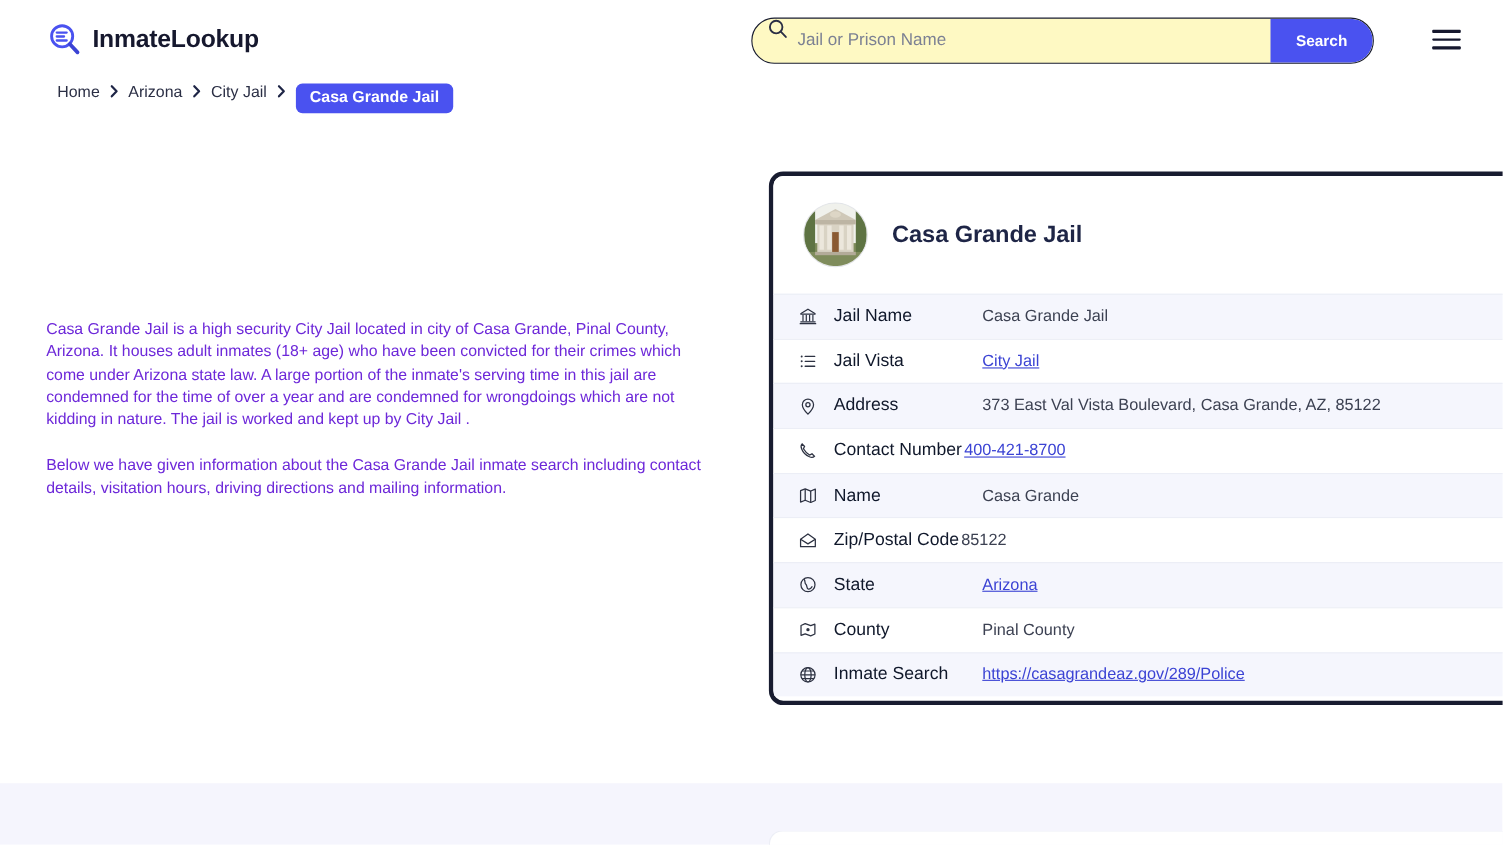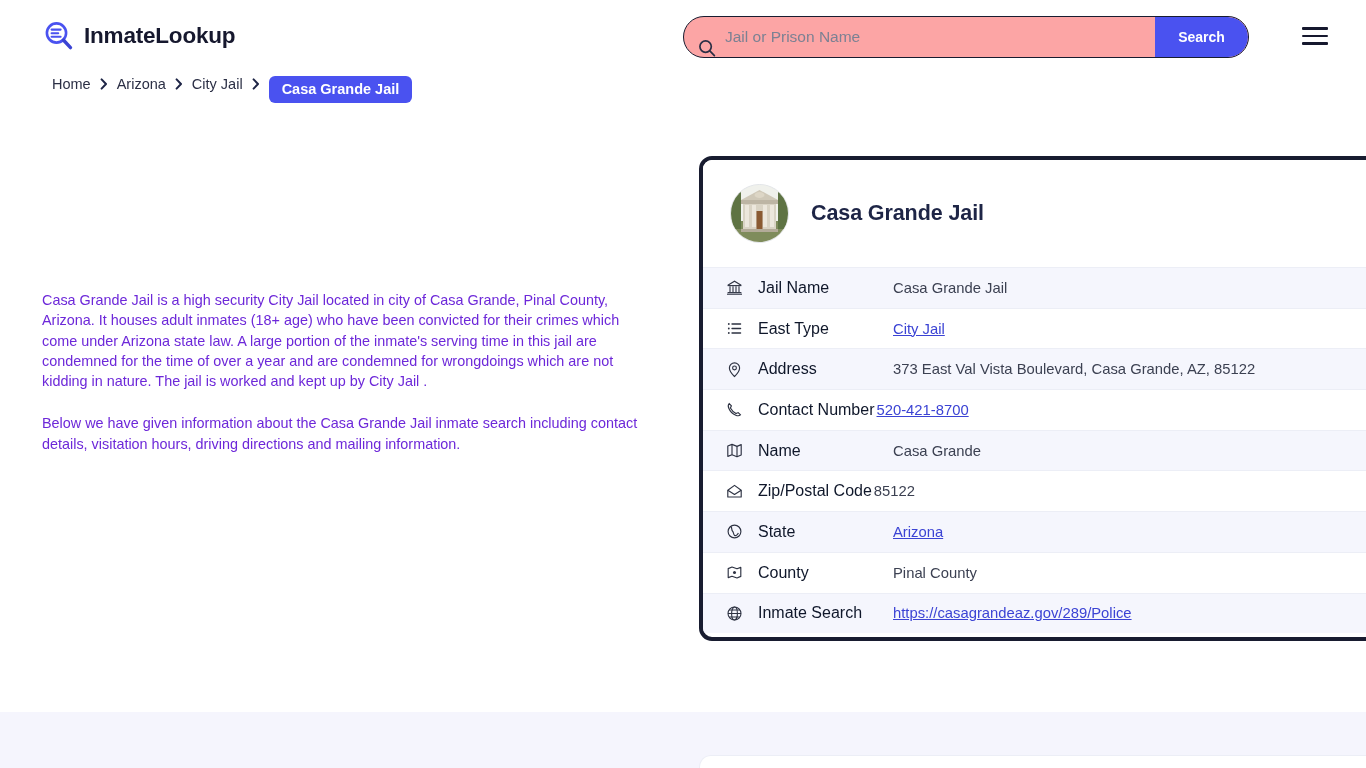--- a/index.html
+++ b/index.html
@@ -15,21 +15,21 @@
   .header { position: absolute; top: 0; left: 0; width: 1366px; height: 74px; background: #ffffff; }
 
   .logo { position: absolute; left: 42px; top: 19px; display: flex; align-items: center; gap: 8px; }
   .logo-mark { width: 34px; height: 34px; position: relative; flex: none; }
   .logo-text { font-size: 22.5px; font-weight: 700; color: #16182e; letter-spacing: -0.2px; white-space: nowrap; }
 
   .searchwrap {
     position: absolute; left: 683px; top: 16px;
     width: 566px; height: 42px;
     border: 1.4px solid #181c30; border-radius: 21px;
-    background: #fca5a5; display: flex; align-items: flex-end; overflow: hidden;
+    background: #fef9c3; display: flex; align-items: flex-start; overflow: hidden;
   }
   .search-icon { margin-left: 14px; width: 18px; height: 18px; flex: none; }
   .search-input {
     flex: 1; border: none; outline: none; background: transparent;
     font-family: "Liberation Sans", sans-serif; font-size: 15.5px;
     color: #2b2f45; padding: 0 10px 0 9px; height: 100%;
   }
   .search-input::placeholder { color: #7c8193; }
   .search-btn {
     width: 93px; height: 100%; flex: none; border: none; cursor: pointer;
@@ -200,21 +200,21 @@
         <span class="row-icon">
           <svg width="17" height="17" viewBox="0 0 17 17" stroke="#2d3242" stroke-width="1.3" stroke-linecap="round">
             <line x1="6" y1="4" x2="14.6" y2="4"></line>
               <line x1="6" y1="8.5" x2="14.6" y2="8.5"></line>
               <line x1="6" y1="13" x2="14.6" y2="13"></line>
             <circle cx="2.8" cy="4" r="0.9" fill="#2d3242" stroke="none"></circle>
             <circle cx="2.8" cy="8.5" r="0.9" fill="#2d3242" stroke="none"></circle>
             <circle cx="2.8" cy="13" r="0.9" fill="#2d3242" stroke="none"></circle>
           </svg>
         </span>
-        <span class="row-label w">East Type</span>
+        <span class="row-label w">Jail Vista</span>
         <a class="row-value link" href="#">City Jail</a>
       </div>
 
       <div class="row alt">
         <span class="row-icon">
           <svg width="17" height="17" viewBox="0 0 17 17" fill="none" stroke="#2d3242" stroke-width="1.15">
             <path d="M8.5 15.5 C8.5 15.5 13.6 10.4 13.6 6.9 A5.1 5.1 0 0 0 3.4 6.9 C3.4 10.4 8.5 15.5 8.5 15.5 Z"></path>
             <circle cx="8.5" cy="6.9" r="1.9"></circle>
           </svg>
         </span>
@@ -222,21 +222,21 @@
         <span class="row-value">373 East Val Vista Boulevard, Casa Grande, AZ, 85122</span>
       </div>
 
       <div class="row plain">
         <span class="row-icon">
           <svg width="17" height="17" viewBox="0 0 17 17" fill="none" stroke="#2d3242" stroke-width="1.15" stroke-linecap="round">
             <path d="M3.2 2.6 C2 3.8 2 5.4 2.8 7.2 C4 10.2 6.8 13 9.8 14.2 C11.6 15 13.2 15 14.4 13.8 L12.2 11.6 L10 12.6 C8.6 11.8 5.2 8.4 4.4 7 L5.4 4.8 Z"></path>
           </svg>
         </span>
         <span class="row-label">Contact Number</span>
-        <a class="row-value link" href="#">520-421-8700</a>
+        <a class="row-value link" href="#">400-421-8700</a>
       </div>
 
       <div class="row alt">
         <span class="row-icon">
           <svg width="17" height="17" viewBox="0 0 17 17" fill="none" stroke="#2d3242" stroke-width="1.15" stroke-linejoin="round">
             <path d="M1.8 4 L6 2.4 L11 4.4 L15.2 2.6 L15.2 13 L11 14.8 L6 12.8 L1.8 14.4 Z"></path>
             <line x1="6" y1="2.6" x2="6" y2="12.8"></line>
               <line x1="11" y1="4.4" x2="11" y2="14.8"></line>
           </svg>
         </span>

